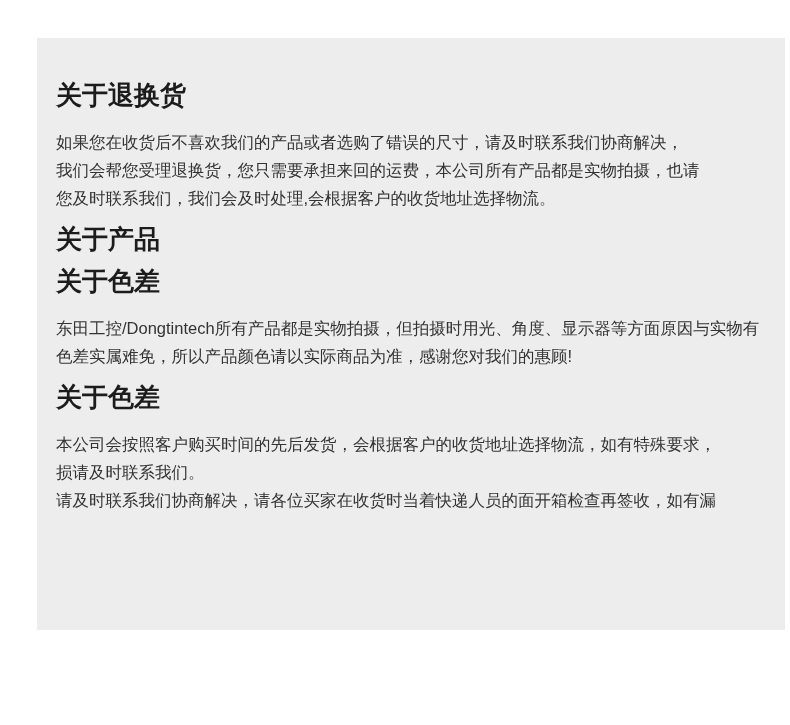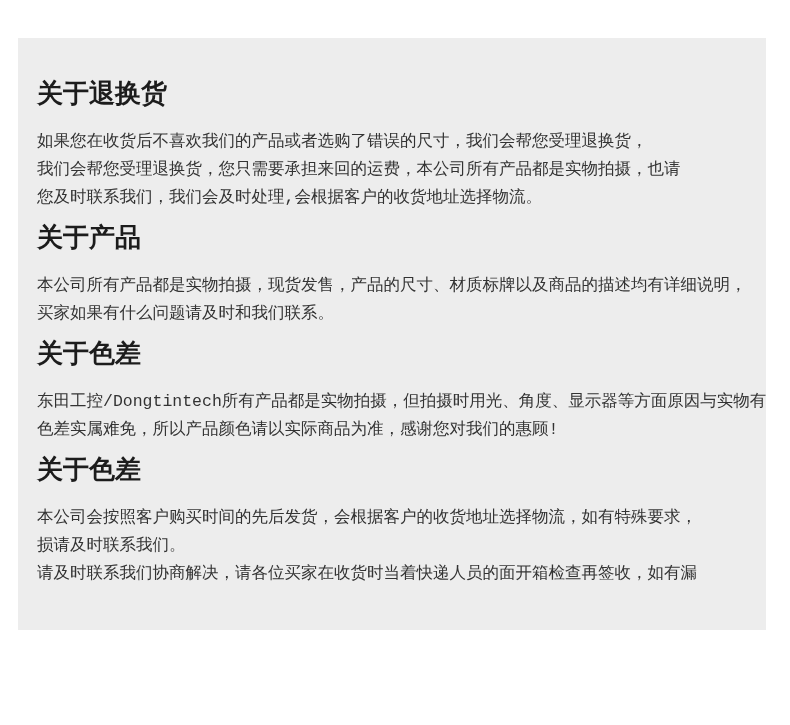--- a/index.html
+++ b/index.html
@@ -6,26 +6,25 @@
     margin: 0;
     padding: 0;
     background: #ffffff;
     width: 790px;
     height: 725px;
     font-family: "Liberation Sans", "DejaVu Sans", sans-serif;
     overflow: hidden;
   }
   .info-panel {
     box-sizing: border-box;
-    margin: 38px 0 0 18px;
+    margin: 38px 0 0 37px;
     width: 748px;
     height: 592px;
     background: #ededed;
     padding: 42px 24px 0 19px;
-    font-family: Liberation Mono, monospace;
   }
   .section-heading {
     font-size: 26px;
     line-height: 30px;
     font-weight: bold;
     color: #1c1c1c;
     margin: 12px 0 0 0;
   }
   .section-heading.first {
     margin-top: 0;
@@ -41,32 +40,28 @@
   }
 </style>
 </head>
 <body>
 
 <div class="info-panel">
 
   <div class="section">
     <div class="section-heading first">关于退换货</div>
     <div class="section-paragraph">
-      <div class="para-line">如果您在收货后不喜欢我们的产品或者选购了错误的尺寸，我们会帮您受理退换货，</div>
+      <div class="para-line">如果您在收货后不喜欢我们的产品或者选购了错误的尺寸，请及时联系我们协商解决，</div>
       <div class="para-line">我们会帮您受理退换货，您只需要承担来回的运费，本公司所有产品都是实物拍摄，也请</div>
       <div class="para-line">您及时联系我们，我们会及时处理,会根据客户的收货地址选择物流。</div>
     </div>
   </div>
 
   <div class="section">
     <div class="section-heading">关于产品</div>
-    <div class="section-paragraph">
-      <div class="para-line">本公司所有产品都是实物拍摄，现货发售，产品的尺寸、材质标牌以及商品的描述均有详细说明，</div>
-      <div class="para-line">买家如果有什么问题请及时和我们联系。</div>
-    </div>
   </div>
 
   <div class="section">
     <div class="section-heading">关于色差</div>
     <div class="section-paragraph">
       <div class="para-line">东田工控/Dongtintech所有产品都是实物拍摄，但拍摄时用光、角度、显示器等方面原因与实物有</div>
       <div class="para-line">色差实属难免，所以产品颜色请以实际商品为准，感谢您对我们的惠顾!</div>
     </div>
   </div>
 

